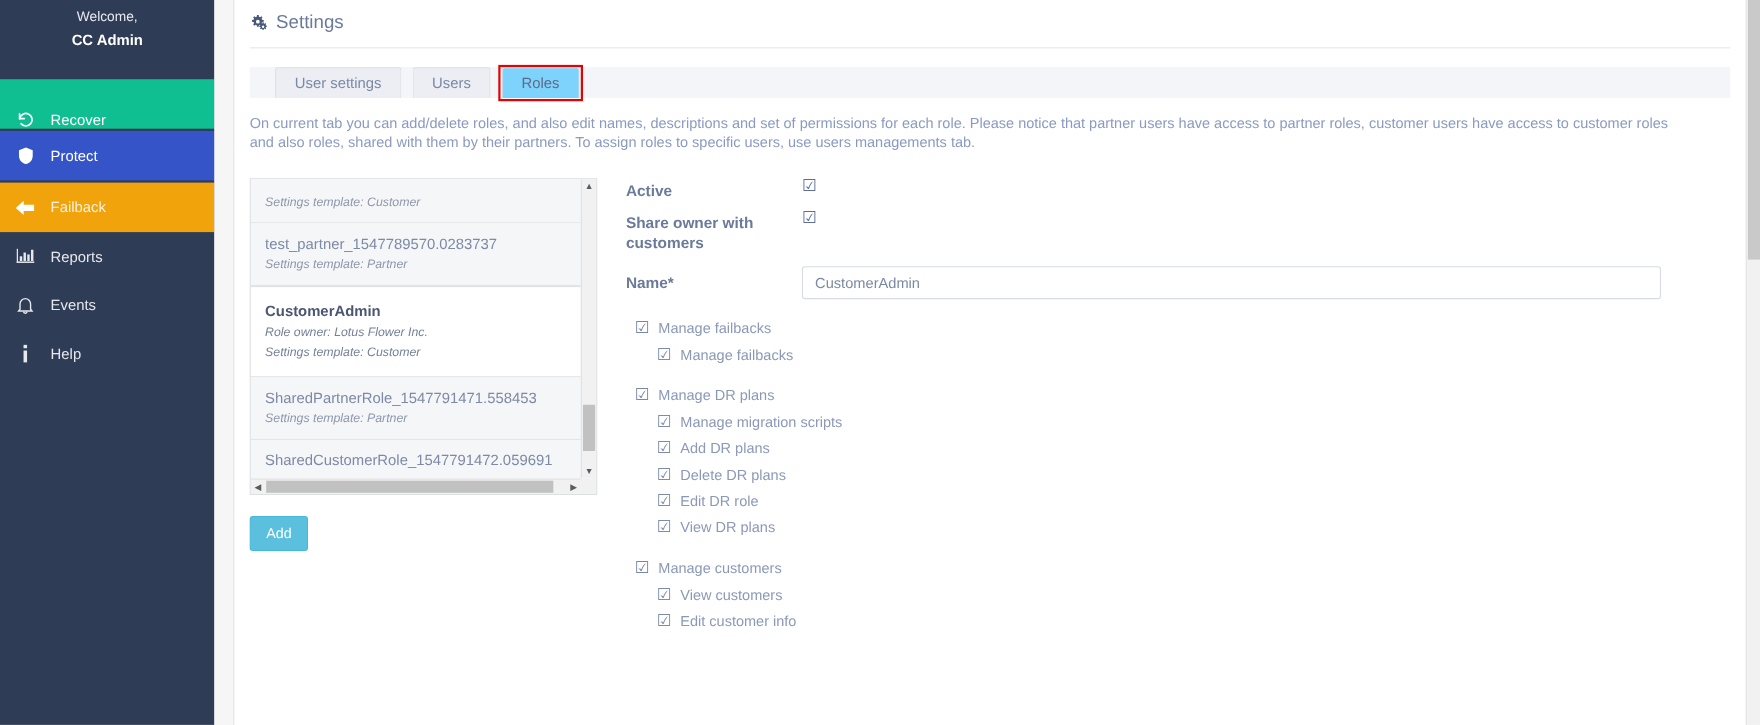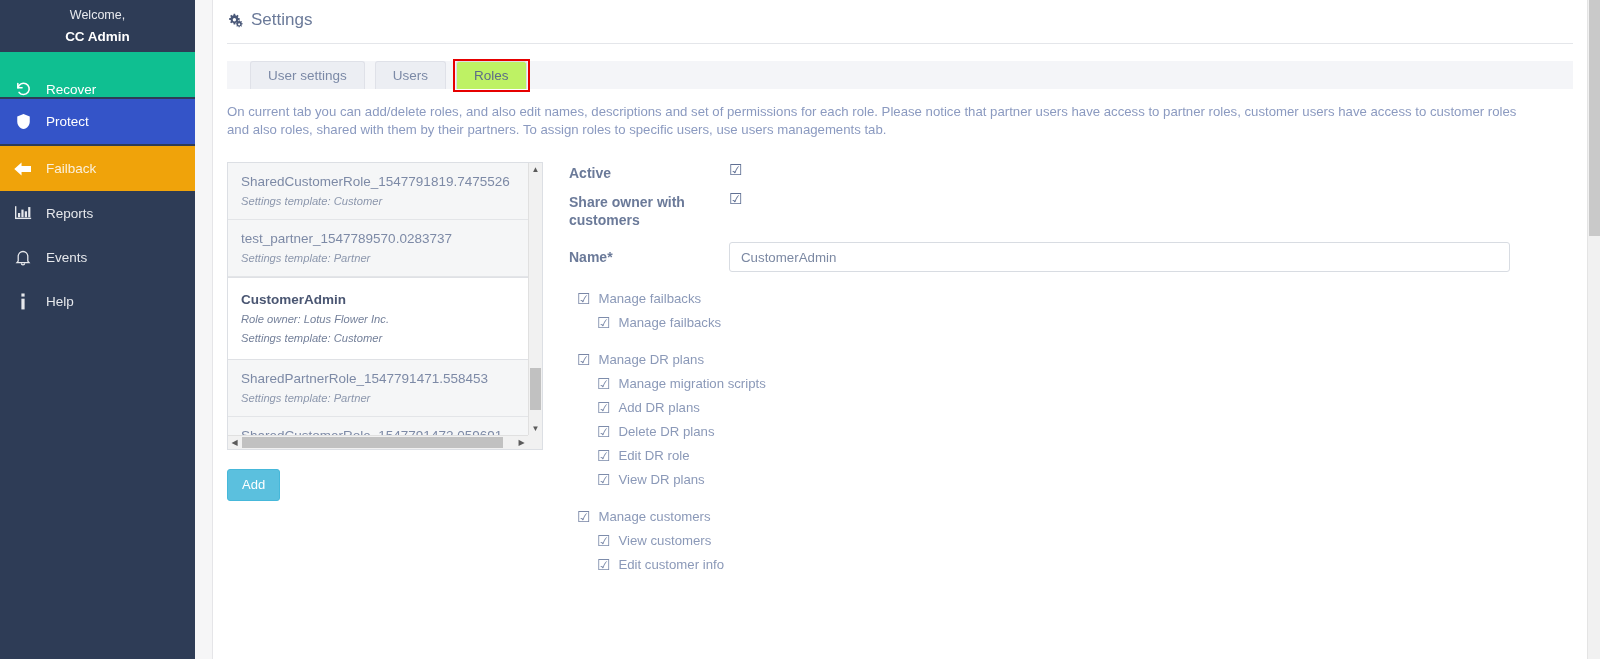--- a/index.html
+++ b/index.html
@@ -18,21 +18,21 @@
   #sidebar {
     width: 195px; min-width: 195px; height: 659px;
     background: #2e3c56;
     color: #ffffff;
     position: relative;
     overflow: hidden;
   }
   .welcome-block {
     padding: 6px 0 0 0;
     text-align: center;
-    height: 52px;
+    height: 72px;
   }
   .welcome-line {
     font-size: 12.5px;
     color: #e8eaee;
     line-height: 18px;
     font-weight: 400;
   }
   .welcome-user {
     font-size: 13.5px;
     color: #ffffff;
@@ -117,21 +117,21 @@
     background: #eceef3;
     border: 1px solid #dfe1e8;
     border-bottom: none;
     margin-right: 10px;
     border-radius: 3px 3px 0 0;
     cursor: pointer;
     position: relative;
     white-space: nowrap;
   }
   .tab.active {
-    background: #bef264;
+    background: #7dd3fc;
     color: #5d6b88;
     border-color: #dcdfe6;
   }
   .tab-highlight {
     position: absolute;
     border: 2px solid #e60000;
     left: -4px; top: -3px; right: -4px; bottom: -3px;
     pointer-events: none;
   }
 
@@ -436,21 +436,20 @@
 
       <div class="intro">On current tab you can add/delete roles, and also edit names, descriptions and set of permissions for each role. Please notice that partner users have access to partner roles, customer users have access to customer roles and also roles, shared with them by their partners. To assign roles to specific users, use users managements tab.</div>
 
       <div class="body-grid">
 
         <div class="role-panel-wrap">
           <div class="role-panel">
             <div class="role-scroll">
 
               <div class="role-item">
-                <div class="role-name">SharedCustomerRole_1547791819.7475526</div>
                 <div class="role-sub">Settings template: Customer</div>
               </div>
 
               <div class="role-item">
                 <div class="role-name">test_partner_1547789570.0283737</div>
                 <div class="role-sub">Settings template: Partner</div>
               </div>
 
               <div class="role-item selected">
                 <div class="role-name">CustomerAdmin</div>

